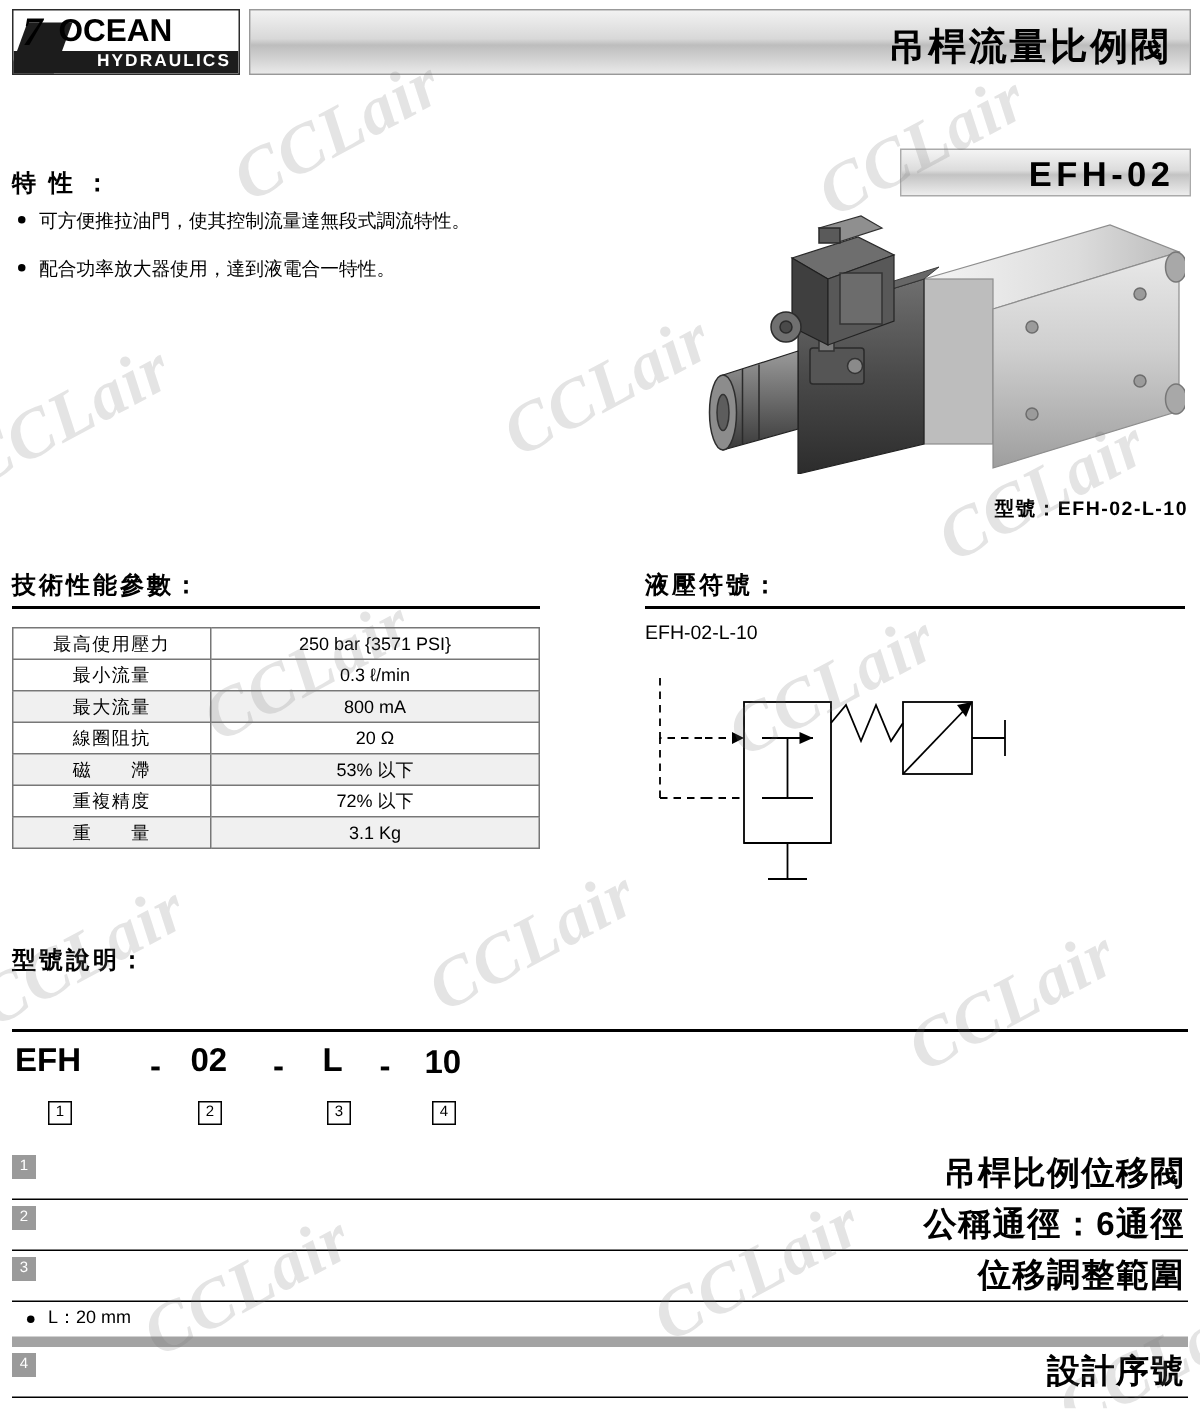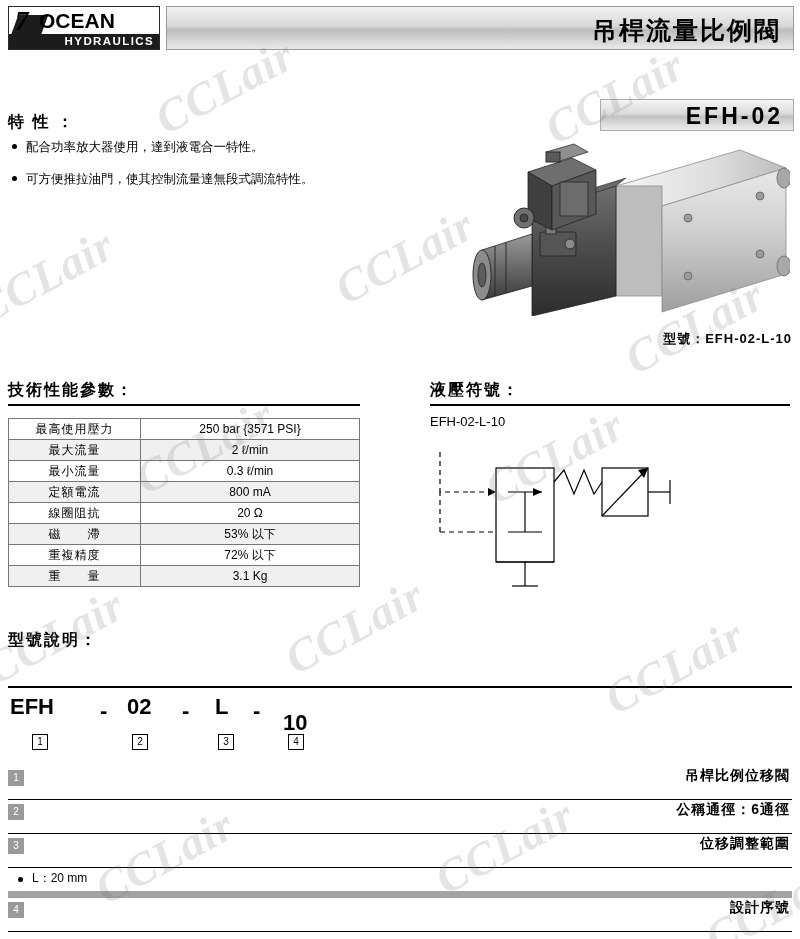--- a/index.html
+++ b/index.html
@@ -138,21 +138,21 @@
 
   .legend { position: absolute; left: 8px; top: 766px; width: 784px; }
   .legend-row { position: relative; height: 34px; border-bottom: 1px solid #000; }
   .legend-row .tag {
     position: absolute; left: 0; top: 4px; width: 16px; height: 16px;
     background: #9a9a9a; color: #fff; font-size: 10px; line-height: 16px;
     text-align: center;
   }
   .legend-row .txt {
     position: absolute; right: 2px; top: 1px;
-    font-size: 14px; font-weight: bold; letter-spacing: 1px;
+    font-size: 22px; font-weight: bold; letter-spacing: 1px;
   }
   .legend-sub { position: relative; height: 30px; border-bottom: 7px solid #a3a3a3; }
   .legend-sub .dot {
     position: absolute; left: 10px; top: 9px; width: 5px; height: 5px; border-radius: 50%; background: #000;
   }
   .legend-sub .subtxt { position: absolute; left: 24px; top: 2px; font-size: 12px; }
 </style>
 </head>
 <body>
 
@@ -174,25 +174,25 @@
 </div>
 
 <div class="model-band">
   <span class="mtext">EFH-02</span>
 </div>
 
 <div class="sec-title" id="features-title">特 性 ：</div>
 <div class="feat-list">
   <div class="feat-item">
     <span class="bullet"></span>
-    <span>配合功率放大器使用，達到液電合一特性。</span>
+    <span>可方便推拉油門，使其控制流量達無段式調流特性。</span>
   </div>
   <div class="feat-item">
     <span class="bullet"></span>
-    <span>可方便推拉油門，使其控制流量達無段式調流特性。</span>
+    <span>配合功率放大器使用，達到液電合一特性。</span>
   </div>
 </div>
 
 <div class="photo">
   <svg width="370" height="190" viewBox="0 0 370 190" xmlns="http://www.w3.org/2000/svg">
     <defs>
       <linearGradient id="gBody" x1="0" y1="0" x2="0" y2="1">
         <stop offset="0%" stop-color="#e9e9e9"></stop>
         <stop offset="45%" stop-color="#cfcfcf"></stop>
         <stop offset="100%" stop-color="#9e9e9e"></stop>
@@ -257,30 +257,26 @@
 <div class="model-caption">型號：EFH-02-L-10</div>
 
 <div class="sec-title" id="spec-title">技術性能參數：</div>
 <div class="spec-rule"></div>
 <table class="spec-table">
   <tbody>
     <tr>
       <td class="k">最高使用壓力</td>
       <td class="v">250 bar {3571 PSI}</td>
     </tr>
-    <tr class="alt">
-      <td class="k">最大流量</td>
-      <td class="v">2 ℓ/min</td>
-    </tr>
     <tr>
       <td class="k">最小流量</td>
       <td class="v">0.3 ℓ/min</td>
     </tr>
     <tr class="alt">
-      <td class="k">定額電流</td>
+      <td class="k">最大流量</td>
       <td class="v">800 mA</td>
     </tr>
     <tr>
       <td class="k">線圈阻抗</td>
       <td class="v">20 Ω</td>
     </tr>
     <tr class="alt">
       <td class="k">磁　　滯</td>
       <td class="v">53% 以下</td>
     </tr>
@@ -337,21 +333,21 @@
 <div class="sec-title" id="code-title">型號說明：</div>
 <div class="code-rule"></div>
 
 <div class="code-row">
   <span class="code-seg" style="left:0px; top:0px;">EFH</span>
   <span class="code-dash" style="left:90px; top:4px;">-</span>
   <span class="code-seg" style="left:117px; top:0px;">02</span>
   <span class="code-dash" style="left:172px; top:4px;">-</span>
   <span class="code-seg" style="left:205px; top:0px;">L</span>
   <span class="code-dash" style="left:243px; top:4px;">-</span>
-  <span class="code-seg" style="left:273px; top:16px;">10</span>
+  <span class="code-seg" style="left:273px; top:1px;">10</span>
 
   <span class="num-box" style="left:22px; top:40px;">1</span>
   <span class="num-box" style="left:122px; top:40px;">2</span>
   <span class="num-box" style="left:208px; top:40px;">3</span>
   <span class="num-box" style="left:278px; top:40px;">4</span>
 </div>
 
 <div class="legend">
   <div class="legend-row">
     <span class="tag">1</span>

